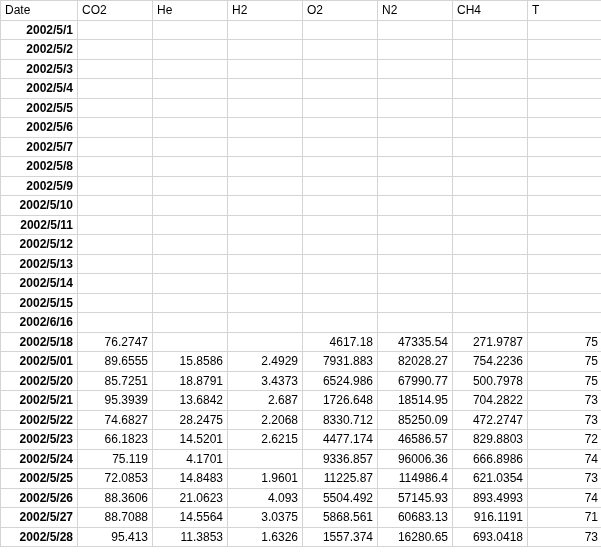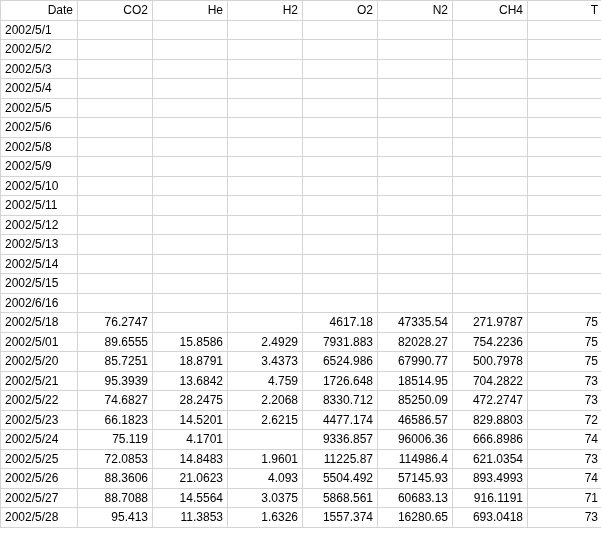--- a/index.html
+++ b/index.html
@@ -22,25 +22,26 @@
   }
   th, td {
     border: 1px solid #d4d4d4;
     padding: 2px 4px;
     height: 19.5px;
     overflow: hidden;
     white-space: nowrap;
     font-weight: normal;
   }
   th {
+    text-align: left;
+    background: #ffffff;
+  }
+  td.date {
     text-align: right;
-    background: #ffffff;
-  }
-  td.date {
-    text-align: left;
+    font-weight: bold;
   }
   td.num {
     text-align: right;
   }
   col.c0 { width: 77px; }
   col.c1 { width: 75px; }
   col.c2 { width: 75px; }
   col.c3 { width: 75px; }
   col.c4 { width: 75px; }
   col.c5 { width: 75px; }
@@ -128,20 +129,30 @@
         <td class="date">2002/5/6</td>
         <td class="num"></td>
         <td class="num"></td>
         <td class="num"></td>
         <td class="num"></td>
         <td class="num"></td>
         <td class="num"></td>
         <td class="num"></td>
       </tr>
       <tr>
+        <td class="date">2002/5/7</td>
+        <td class="num"></td>
+        <td class="num"></td>
+        <td class="num"></td>
+        <td class="num"></td>
+        <td class="num"></td>
+        <td class="num"></td>
+        <td class="num"></td>
+      </tr>
+      <tr>
         <td class="date">2002/5/8</td>
         <td class="num"></td>
         <td class="num"></td>
         <td class="num"></td>
         <td class="num"></td>
         <td class="num"></td>
         <td class="num"></td>
         <td class="num"></td>
       </tr>
       <tr>
@@ -251,21 +262,21 @@
         <td class="num">3.4373</td>
         <td class="num">6524.986</td>
         <td class="num">67990.77</td>
         <td class="num">500.7978</td>
         <td class="num">75</td>
       </tr>
       <tr>
         <td class="date">2002/5/21</td>
         <td class="num">95.3939</td>
         <td class="num">13.6842</td>
-        <td class="num">4.759</td>
+        <td class="num">2.687</td>
         <td class="num">1726.648</td>
         <td class="num">18514.95</td>
         <td class="num">704.2822</td>
         <td class="num">73</td>
       </tr>
       <tr>
         <td class="date">2002/5/22</td>
         <td class="num">74.6827</td>
         <td class="num">28.2475</td>
         <td class="num">2.2068</td>

